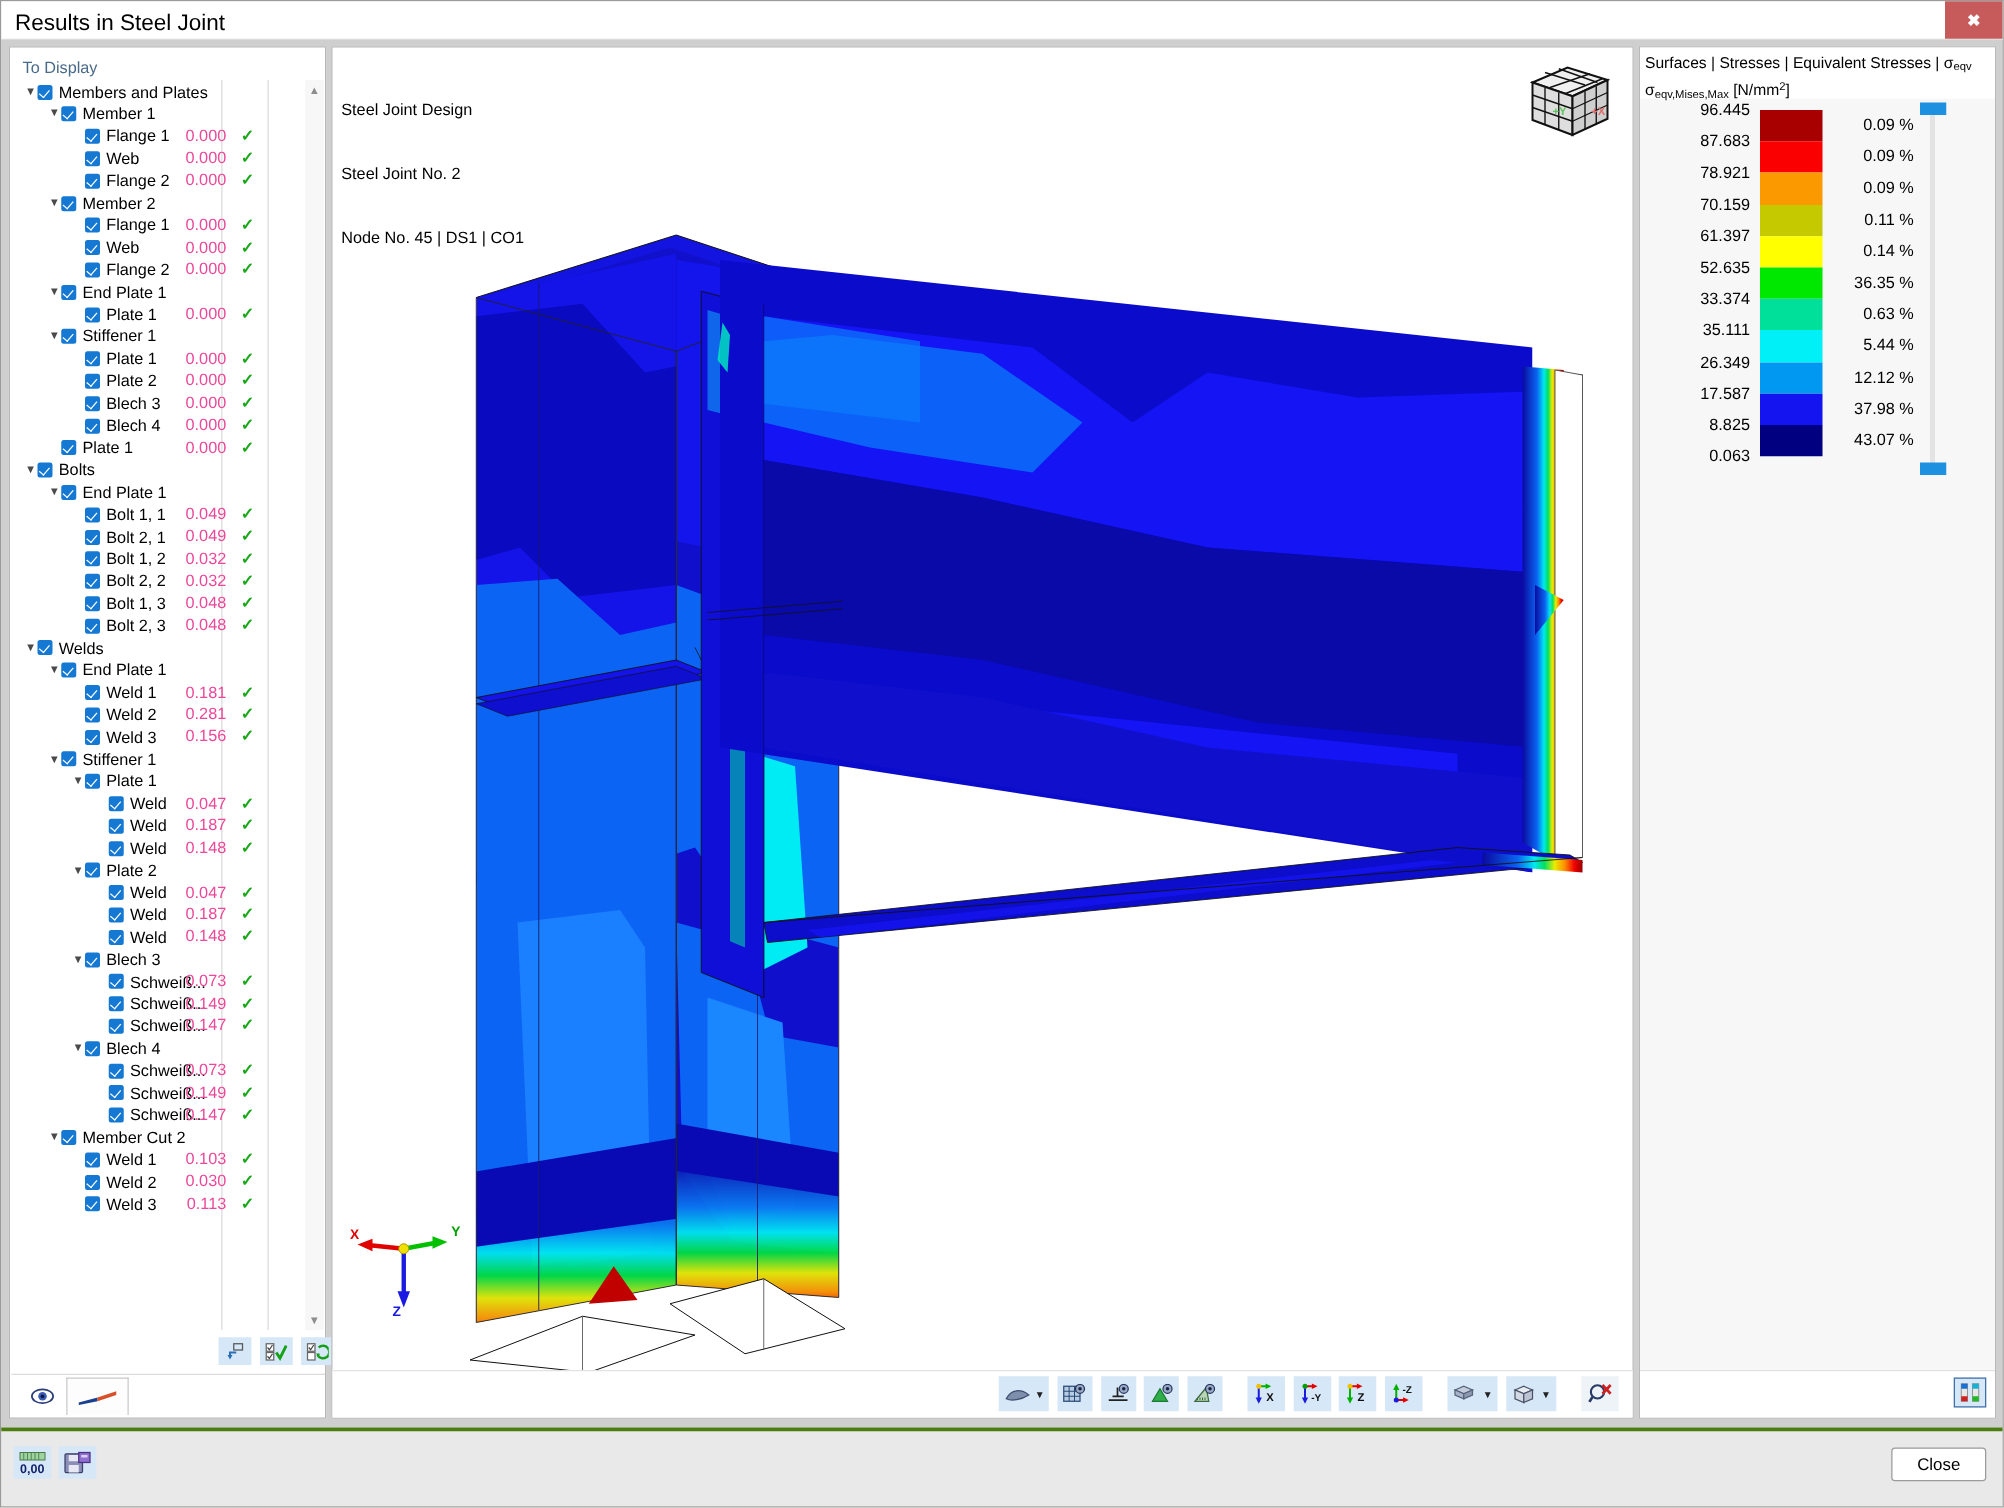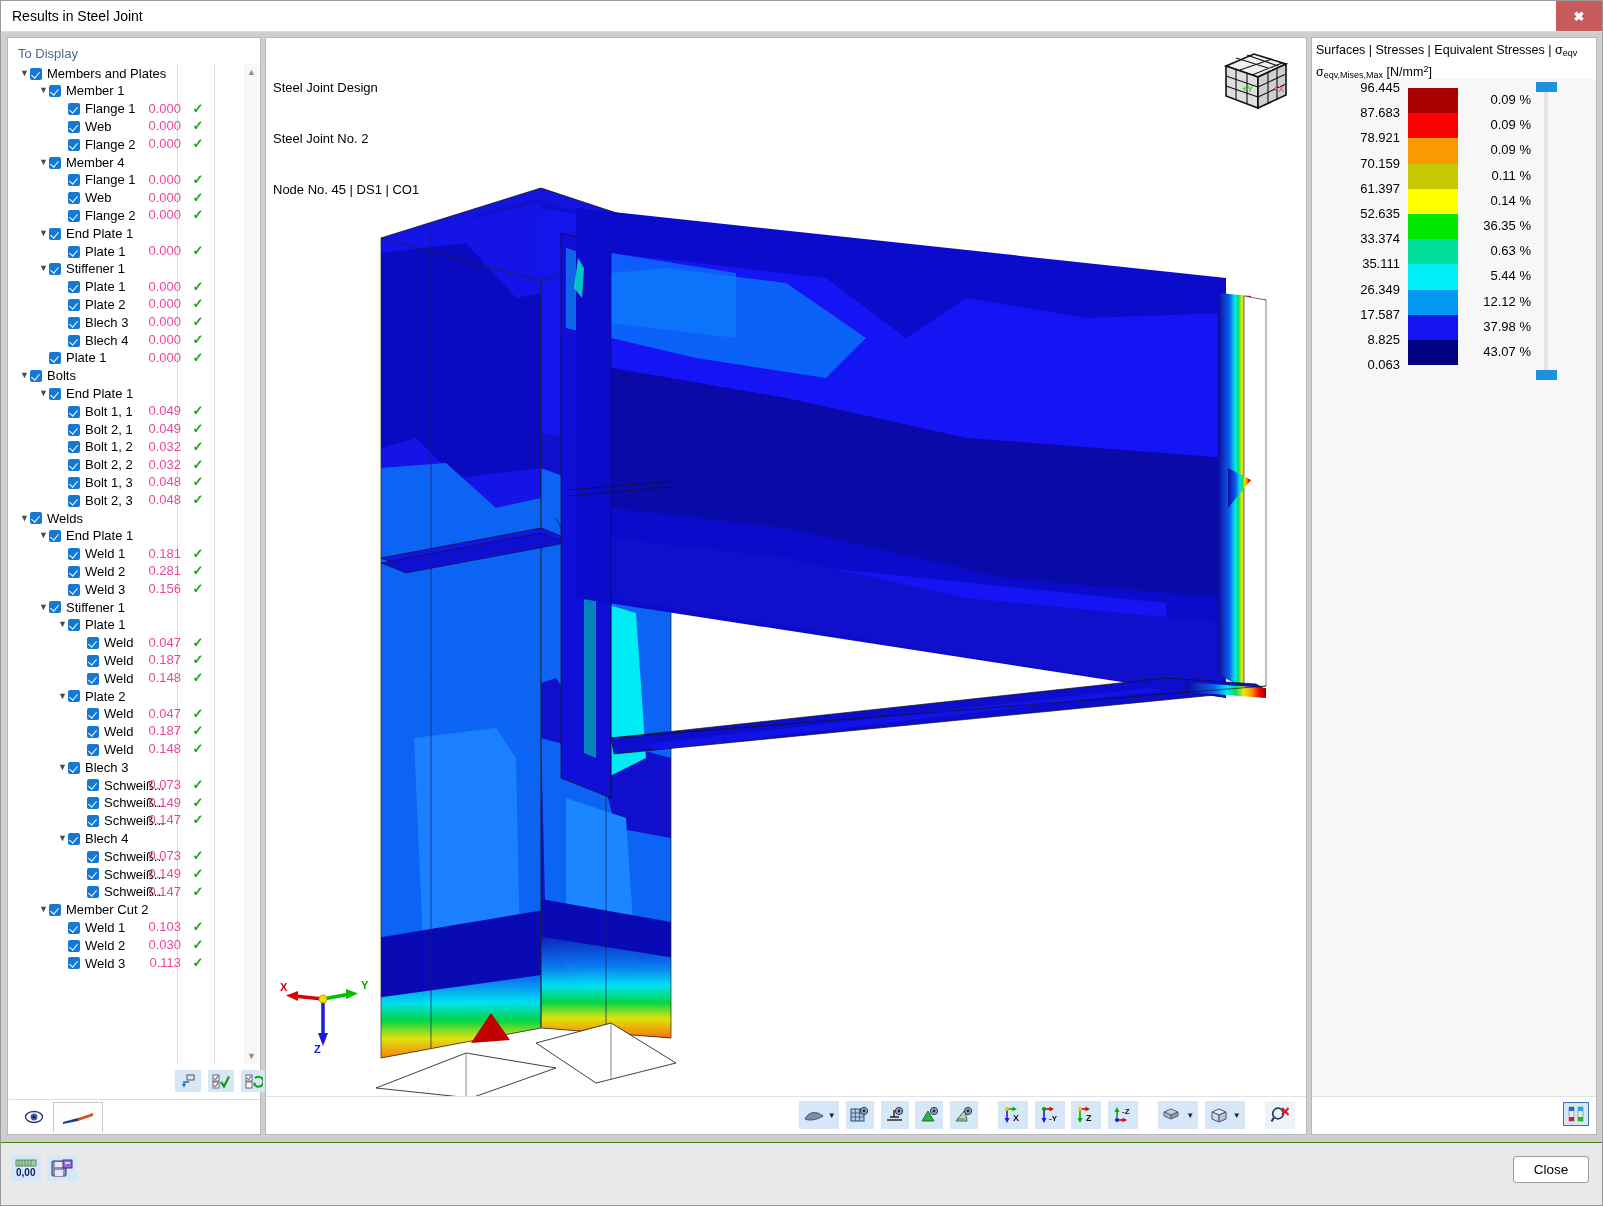--- a/index.html
+++ b/index.html
@@ -20,21 +20,21 @@
   }
 
   
   #titlebar {
     position: absolute; left: 0; top: 0; width: 1601px; height: 31px;
     background: #ffffff;
     border-bottom: 1px solid #dcdcdc;
   }
   #titlebar .title {
     position: absolute; left: 11px; top: 7px;
-    font-size: 14px; color: #000;
+    font-size: 18px; color: #000;
   }
   #close-x {
     position: absolute; right: 0px; top: 0px; width: 46px; height: 30px;
     background: #c75b5b; color: #fff;
     display: flex; align-items: center; justify-content: center;
     font-size: 13px; font-weight: bold; cursor: pointer;
   }
 
   
   #content {
@@ -191,21 +191,21 @@
   }
   #rp-footer .mini2 {
     position: absolute; right: 7px; top: 5px; width: 26px; height: 24px;
     background: #d6e7f8; border: 1px solid #3f6fa8;
     display: flex; align-items: center; justify-content: center; cursor: pointer;
   }
 
   
   #statusbar {
     position: absolute; left: 0; bottom: 0; width: 1601px; height: 63px;
-    background: #e9e9e9; border-top: 1px solid #4d7c0f;
+    background: #e9e9e9; border-top: 3px solid #4d7c0f;
   }
   .sb-btn {
     position: absolute; top: 12px; width: 30px; height: 26px;
     background: #d6e7f8; display: flex; align-items: center; justify-content: center;
     cursor: pointer;
   }
   #close-button {
     position: absolute; right: 13px; top: 13px; width: 76px; height: 27px;
     background: #ffffff; border: 1px solid #9b9b9b; border-radius: 3px;
     font-size: 13.5px; display: flex; align-items: center; justify-content: center;
@@ -234,21 +234,21 @@
       <div class="col-line-a"></div>
       <div class="col-line-b"></div>
 
       <div id="tree-scroll">
         <div id="tree-rows">
             <div class="tree-row"><span style="display:inline-block;width:10px"></span><span class="tw">▼</span><span class="cb"></span><span class="lbl">Members and Plates</span></div>
             <div class="tree-row"><span style="display:inline-block;width:29px"></span><span class="tw">▼</span><span class="cb"></span><span class="lbl">Member 1</span></div>
             <div class="tree-row"><span style="display:inline-block;width:48px"></span><span class="tw"></span><span class="cb"></span><span class="lbl">Flange 1</span><span class="val">0.000</span><span class="chk">✓</span></div>
             <div class="tree-row"><span style="display:inline-block;width:48px"></span><span class="tw"></span><span class="cb"></span><span class="lbl">Web</span><span class="val">0.000</span><span class="chk">✓</span></div>
             <div class="tree-row"><span style="display:inline-block;width:48px"></span><span class="tw"></span><span class="cb"></span><span class="lbl">Flange 2</span><span class="val">0.000</span><span class="chk">✓</span></div>
-            <div class="tree-row"><span style="display:inline-block;width:29px"></span><span class="tw">▼</span><span class="cb"></span><span class="lbl">Member 4</span></div>
+            <div class="tree-row"><span style="display:inline-block;width:29px"></span><span class="tw">▼</span><span class="cb"></span><span class="lbl">Member 2</span></div>
             <div class="tree-row"><span style="display:inline-block;width:48px"></span><span class="tw"></span><span class="cb"></span><span class="lbl">Flange 1</span><span class="val">0.000</span><span class="chk">✓</span></div>
             <div class="tree-row"><span style="display:inline-block;width:48px"></span><span class="tw"></span><span class="cb"></span><span class="lbl">Web</span><span class="val">0.000</span><span class="chk">✓</span></div>
             <div class="tree-row"><span style="display:inline-block;width:48px"></span><span class="tw"></span><span class="cb"></span><span class="lbl">Flange 2</span><span class="val">0.000</span><span class="chk">✓</span></div>
             <div class="tree-row"><span style="display:inline-block;width:29px"></span><span class="tw">▼</span><span class="cb"></span><span class="lbl">End Plate 1</span></div>
             <div class="tree-row"><span style="display:inline-block;width:48px"></span><span class="tw"></span><span class="cb"></span><span class="lbl">Plate 1</span><span class="val">0.000</span><span class="chk">✓</span></div>
             <div class="tree-row"><span style="display:inline-block;width:29px"></span><span class="tw">▼</span><span class="cb"></span><span class="lbl">Stiffener 1</span></div>
             <div class="tree-row"><span style="display:inline-block;width:48px"></span><span class="tw"></span><span class="cb"></span><span class="lbl">Plate 1</span><span class="val">0.000</span><span class="chk">✓</span></div>
             <div class="tree-row"><span style="display:inline-block;width:48px"></span><span class="tw"></span><span class="cb"></span><span class="lbl">Plate 2</span><span class="val">0.000</span><span class="chk">✓</span></div>
             <div class="tree-row"><span style="display:inline-block;width:48px"></span><span class="tw"></span><span class="cb"></span><span class="lbl">Blech 3</span><span class="val">0.000</span><span class="chk">✓</span></div>
             <div class="tree-row"><span style="display:inline-block;width:48px"></span><span class="tw"></span><span class="cb"></span><span class="lbl">Blech 4</span><span class="val">0.000</span><span class="chk">✓</span></div>

